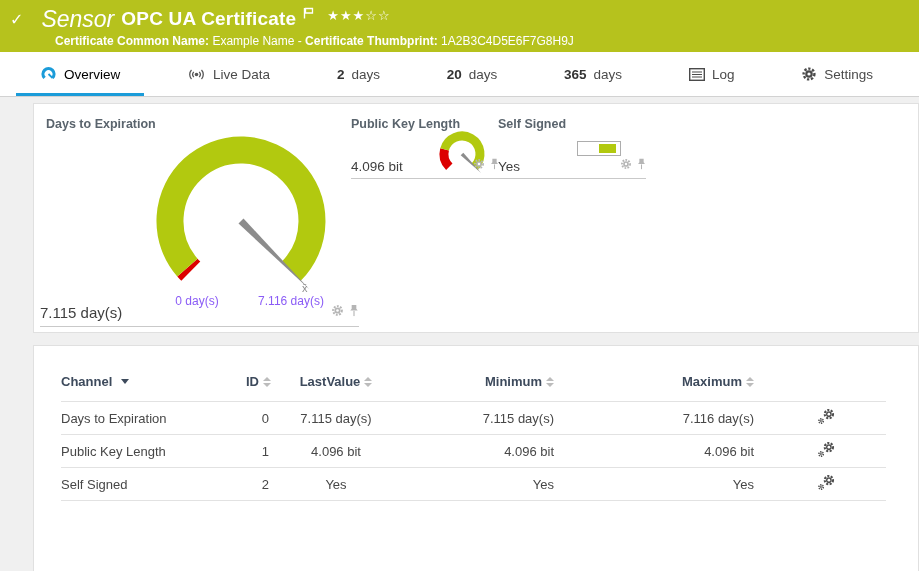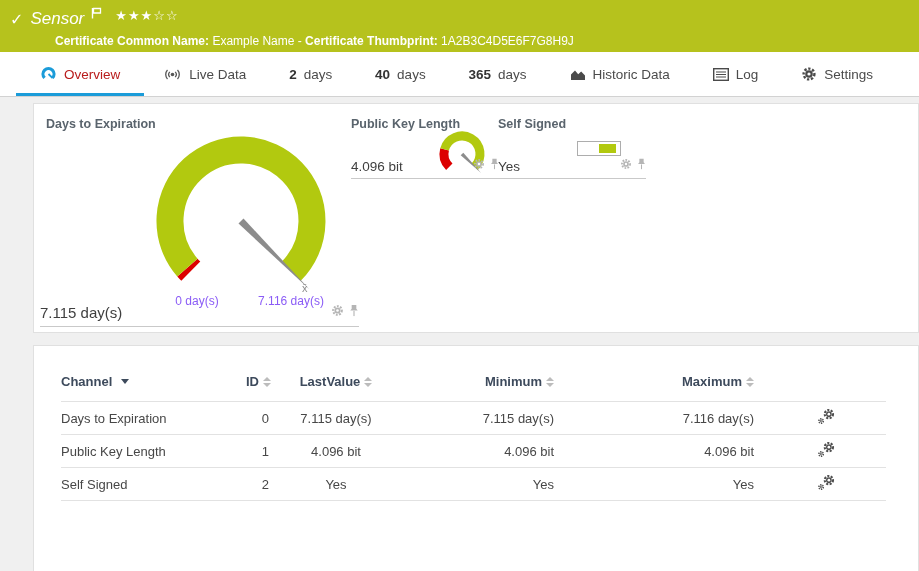--- a/index.html
+++ b/index.html
@@ -11,21 +11,21 @@
     overflow: hidden;
     color: #444;
   }
   
   .hdr {
     position: absolute; left: 0; top: 0; width: 919px; height: 52px;
     background: #b6c21d; color: #fff;
   }
   .hdr-line1 { display: flex; align-items: center; padding: 5px 0 0 10px; gap: 7px; }
   .hdr-check { font-size: 16px; font-weight: bold; }
-  .hdr-kind { font-style: italic; font-size: 17px; }
+  .hdr-kind { font-style: italic; font-size: 23px; margin-left: 11px; }
   .hdr-title { font-size: 19px; font-weight: bold; letter-spacing: .2px; }
   .hdr-flag { margin-bottom: 10px; }
   .hdr-stars { font-size: 13px; letter-spacing: 1px; margin: 0 0 8px 6px; }
   .hdr-line2 { padding-left: 55px; font-size: 12px; margin-top: 1px; }
   .hdr-line2 b { font-weight: bold; }
   
   .tabbar {
     position: absolute; left: 0; top: 52px; width: 919px; height: 45px;
     background: #fff; border-bottom: 1px solid #d2d2d2;
     display: flex; align-items: stretch; justify-content: space-between;
@@ -33,21 +33,21 @@
   }
   .tab {
     display: flex; align-items: center; gap: 7px; position: relative;
     font-size: 13.5px; color: #4b4b4b; padding: 0 10px; cursor: pointer;
   }
   .tab .num { font-weight: bold; color: #333; }
   .tab.active::after {
     content: ""; position: absolute; left: -14px; right: -14px; bottom: 0;
     height: 3px; background: #1b9cd9;
   }
-  .tab.active { color: #b91c1c; }
+  .tab.active { color: #000000; }
   
   .panel {
     position: absolute; left: 33px; width: 886px; background: #fff;
     border: 1px solid #e0e0e0;
   }
   #panel-gauges { top: 103px; height: 230px; }
   #panel-table  { top: 345px; height: 230px; }
   .gcell { position: absolute; }
   .gtitle { font-size: 12.5px; font-weight: bold; color: #5a646d; }
   
@@ -99,20 +99,21 @@
   .lastv2 .row2 { display: inline-flex; align-items: center; gap: 4px; }
   .gearcell { text-align: center; }
 </style>
 </head>
 <body>
 
 <div class="hdr">
   <div class="hdr-line1">
     <span class="hdr-check">✓</span>
     <span class="hdr-kind">Sensor</span>
+    <span class="hdr-title">OPC UA Certificate</span>
     <span class="hdr-flag">
       <svg width="11" height="12" viewBox="0 0 11 12">
           <path d="M1.5 1 v10.5" stroke="#fff" stroke-width="1.4" fill="none"></path>
           <path d="M2.5 1.5 h7 v4.5 h-7 z" fill="none" stroke="#fff" stroke-width="1.3"></path>
         </svg>
     </span>
     <span class="hdr-stars"><span>★★★</span><span>☆☆</span></span>
   </div>
   <div class="hdr-line2">
     <b>Certificate Common Name:</b>
@@ -139,32 +140,26 @@
       <path d="M12.2 4.9 A3.8 3.8 0 0 1 12.2 10.1" fill="none" stroke="#555" stroke-width="1.3"></path>
       <path d="M14.5 3 A6.6 6.6 0 0 1 14.5 12" fill="none" stroke="#555" stroke-width="1.3"></path>
     </svg>
     <span>Live Data</span>
   </div>
   <div class="tab">
     <span class="num">2</span>
     <span>days</span>
   </div>
   <div class="tab">
-    <span class="num">40</span>
+    <span class="num">20</span>
     <span>days</span>
   </div>
   <div class="tab">
     <span class="num">365</span>
     <span>days</span>
-  </div>
-  <div class="tab">
-    <svg width="16" height="13" viewBox="0 0 16 13">
-      <path d="M1 12 L1 6.5 L5 2.5 L8.2 6.2 L11.2 3.4 L15 7.4 L15 12 Z" fill="#4a4a4a"></path>
-    </svg>
-    <span>Historic Data</span>
   </div>
   <div class="tab">
     <svg width="16" height="13" viewBox="0 0 16 13">
       <rect x="0.7" y="0.7" width="14.6" height="11.6" fill="none" stroke="#4a4a4a" stroke-width="1.4"></rect>
       <path d="M3 4 H13 M3 6.5 H13 M3 9 H13" stroke="#4a4a4a" stroke-width="1.1"></path>
     </svg>
     <span>Log</span>
   </div>
   <div class="tab">
     <svg width="16" height="16" viewBox="0 0 16 16">

